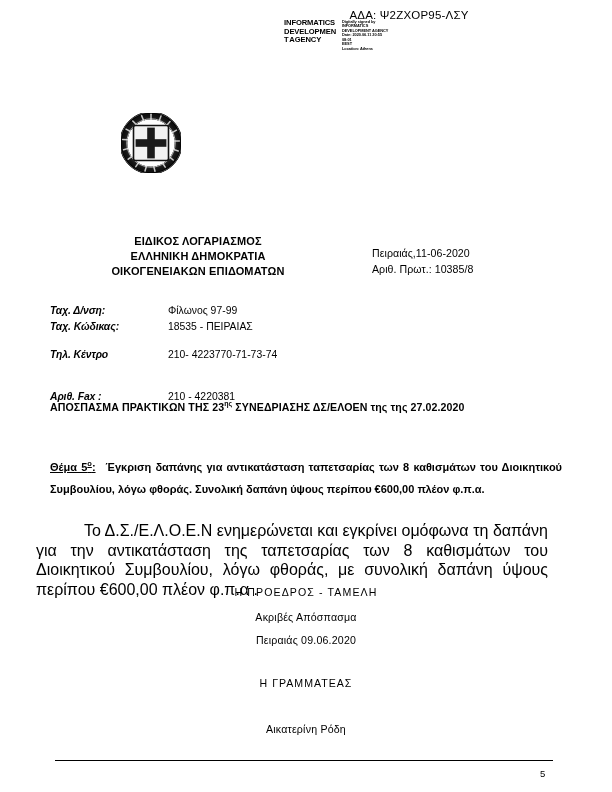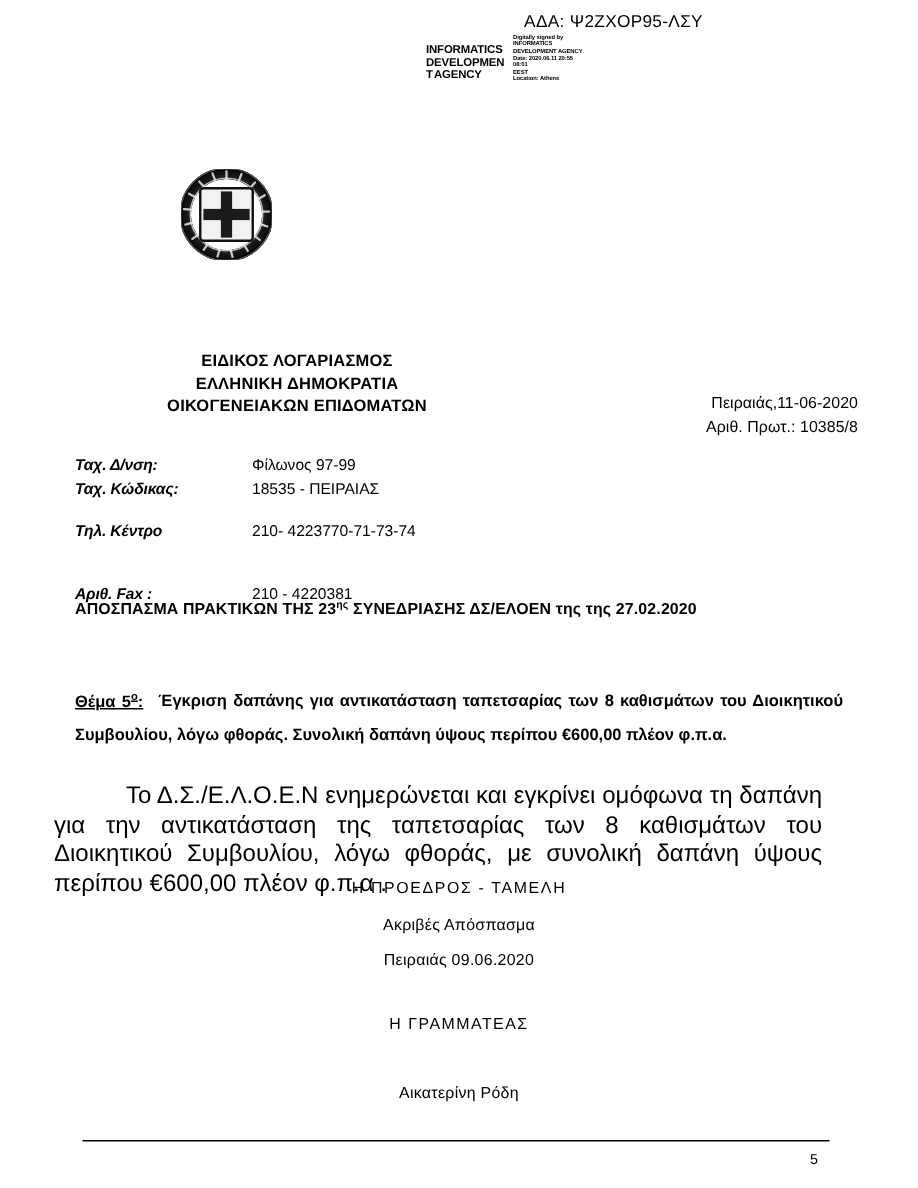--- a/index.html
+++ b/index.html
@@ -29,21 +29,21 @@
     letter-spacing: 0.2px;
     white-space: nowrap;
   }
   .sig-stamp {
     position: absolute;
     top: 19px;
     left: 284px;
     width: 115px;
     height: 36px;
     display: flex;
-    align-items: flex-end;
+    align-items: flex-start;
     gap: 2px;
   }
   .sig-stamp .sig-left {
     font-size: 7.6px;
     line-height: 8.6px;
     font-weight: 700;
     letter-spacing: -0.1px;
     width: 56px;
     word-spacing: -1px;
   }
@@ -74,28 +74,27 @@
     left: 48px;
     width: 300px;
     text-align: center;
     font-size: 11px;
     font-weight: 700;
     line-height: 15.2px;
     letter-spacing: 0.15px;
   }
   .doc-meta {
     position: absolute;
-    top: 262px;
+    top: 246px;
     left: 372px;
     width: 200px;
     font-size: 10.6px;
     line-height: 15.5px;
     letter-spacing: 0.05px;
     white-space: nowrap;
-    text-align: right;
   }
 
   
   .contact {
     position: absolute;
     top: 303px;
     left: 50px;
     width: 420px;
     font-size: 10.4px;
     border-collapse: collapse;

